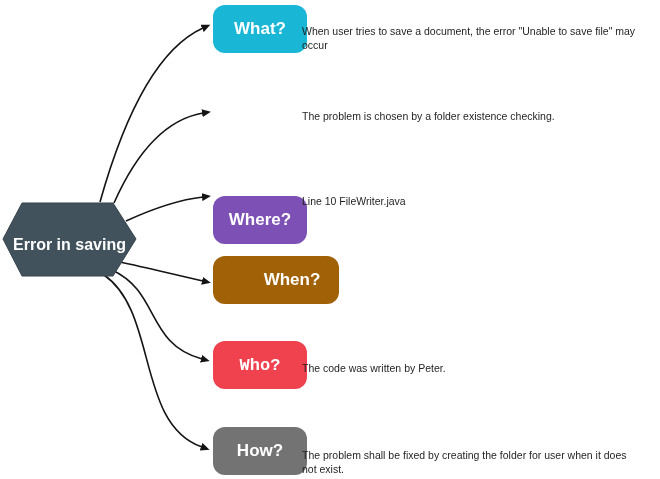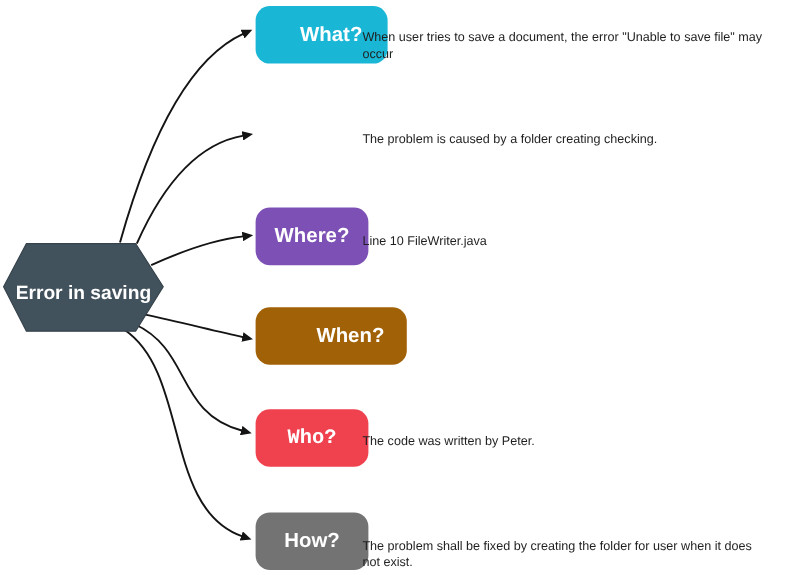--- a/index.html
+++ b/index.html
@@ -88,35 +88,35 @@
     <path class="connector" d="M 126 221 C 150 210, 176 200, 203 197" marker-end="url(#arrowhead)"></path>
     <path class="connector" d="M 120 262 C 148 268, 176 275, 203 281" marker-end="url(#arrowhead)"></path>
     <path class="connector" d="M 112 270 C 160 292, 146 344, 202 359" marker-end="url(#arrowhead)"></path>
     <path class="connector" d="M 104 275 C 158 312, 136 424, 202 447" marker-end="url(#arrowhead)"></path>
 
     <polygon points="3,239 22,203 113,203 136,239 113,276 22,276" stroke-width="1" style="fill: rgb(66, 82, 92); stroke: rgb(54, 67, 76);"></polygon>
   </svg>
 
   <div class="hex-label">Error in saving</div>
 
-  <div class="node b0" style="background-color: rgb(26, 182, 214); padding-left: 16px;">
+  <div class="node b0" style="background-color: rgb(26, 182, 214);">
     <span>What?</span>
   </div>
-  <div class="node b2" style="background-color: rgb(124, 80, 181);">
+  <div class="node b2" style="background-color: rgb(124, 80, 181); margin-top: 23px;">
     <span>Where?</span>
   </div>
   <div class="node b3" style="background-color: #a16207; padding-left: 32px;">
     <span>When?</span>
   </div>
   <div class="node b4" style="background-color: rgb(240, 65, 79); font-family: Liberation Mono, monospace;">
     <span>Who?</span>
   </div>
   <div class="node b5" style="background-color: #737373;">
     <span>How?</span>
   </div>
 
   <div class="desc d0">When user tries to save a document, the error "Unable to save file" may occur</div>
-  <div class="desc d1">The problem is caused by a folder creating checking.</div>
+  <div class="desc d1">The problem is chosen by a folder existence checking.</div>
   <div class="desc d2">Line 10 FileWriter.java</div>
   <div class="desc d4">The code was written by Peter.</div>
   <div class="desc d5">The problem shall be fixed by creating the folder for user when it does not exist.</div>
 
 </div>
 
 </body></html>

